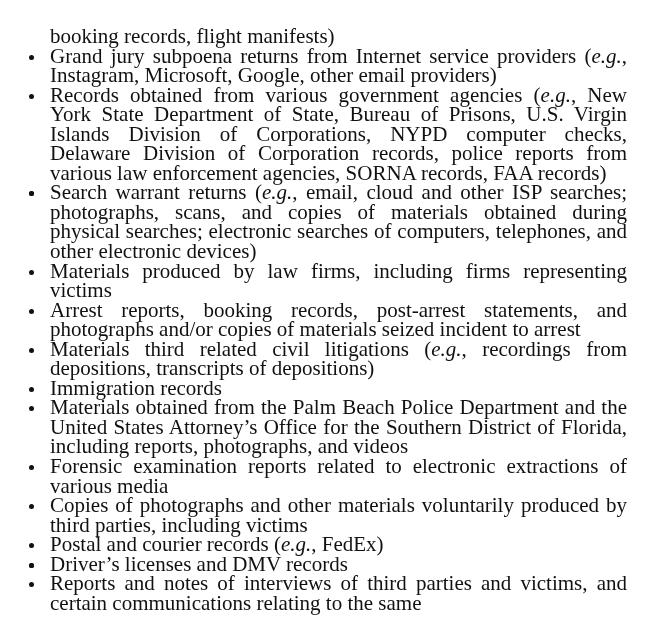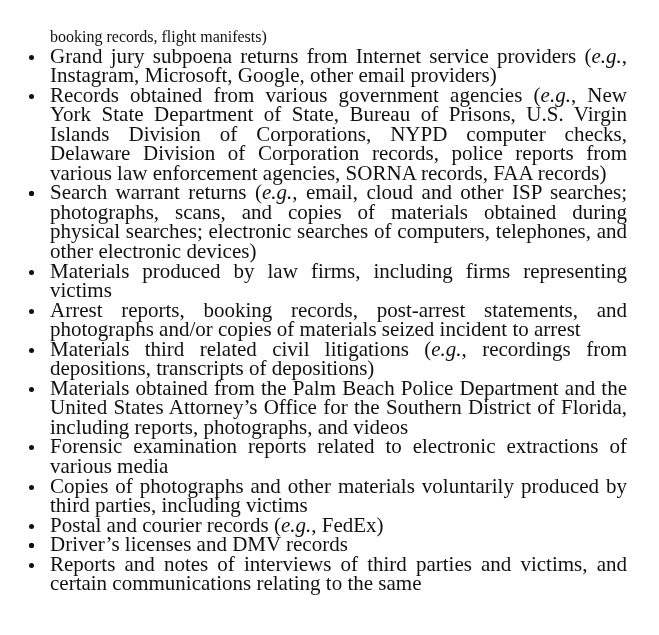--- a/index.html
+++ b/index.html
@@ -17,21 +17,21 @@
   }
   .page {
     position: absolute;
     left: 0;
     top: 27px;
     width: 659px;
   }
   .cont {
     margin: 0 0 0 50px;
     width: 577px;
-    font-size: 16px;
+    font-size: 21px;
     line-height: 19.55px;
     text-align: justify;
     text-align-last: left;
   }
   ul.items {
     list-style: none;
     margin: 0;
     padding: 0;
   }
   ul.items li {
@@ -60,20 +60,21 @@
 <div class="page">
   <div class="cont">booking records, flight manifests)</div>
   <ul class="items">
     <li><span class="bullet"></span><span>Grand jury subpoena returns from Internet service providers (</span><span class="em">e.g.</span><span>, Instagram, Microsoft, Google, other email providers)</span></li>
     <li><span class="bullet"></span><span>Records obtained from various government agencies (</span><span class="em">e.g.</span><span>, New York State Department of State, Bureau of Prisons, U.S. Virgin Islands Division of Corporations, NYPD computer checks, Delaware Division of Corporation records, police reports from various law enforcement agencies, SORNA records, FAA records)</span></li>
     <li><span class="bullet"></span><span class="em"></span><span></span></li>
     <li><span class="bullet"></span><span>Search warrant returns (</span><span class="em">e.g.</span><span>, email, cloud and other ISP searches; photographs, scans, and copies of materials obtained during physical searches; electronic searches of computers, telephones, and other electronic devices)</span></li>
     <li><span class="bullet"></span><span>Materials produced by law firms, including firms representing victims</span><span class="em"></span><span></span></li>
     <li><span class="bullet"></span><span>Arrest reports, booking records, post-arrest statements, and photographs and/or copies of materials seized incident to arrest</span><span class="em"></span><span></span></li>
     <li><span class="bullet"></span><span>Materials third related civil litigations (</span><span class="em">e.g.</span><span>, recordings from depositions, transcripts of depositions)</span></li>
+    <li><span class="bullet"></span><span>Immigration records</span><span class="em"></span><span></span></li>
     <li><span class="bullet"></span><span>Materials obtained from the Palm Beach Police Department and the United States Attorney’s Office for the Southern District of Florida, including reports, photographs, and videos</span><span class="em"></span><span></span></li>
     <li><span class="bullet"></span><span>Forensic examination reports related to electronic extractions of various media</span><span class="em"></span><span></span></li>
     <li><span class="bullet"></span><span>Copies of photographs and other materials voluntarily produced by third parties, including victims</span><span class="em"></span><span></span></li>
     <li><span class="bullet"></span><span>Postal and courier records (</span><span class="em">e.g.</span><span>, FedEx)</span></li>
     <li><span class="bullet"></span><span class="em"></span><span></span></li>
     <li><span class="bullet"></span><span>Driver’s licenses and DMV records</span><span class="em"></span><span></span></li>
     <li><span class="bullet"></span><span>Reports and notes of interviews of third parties and victims, and certain communications relating to the same</span><span class="em"></span><span></span></li>
   </ul>
 </div>
 

